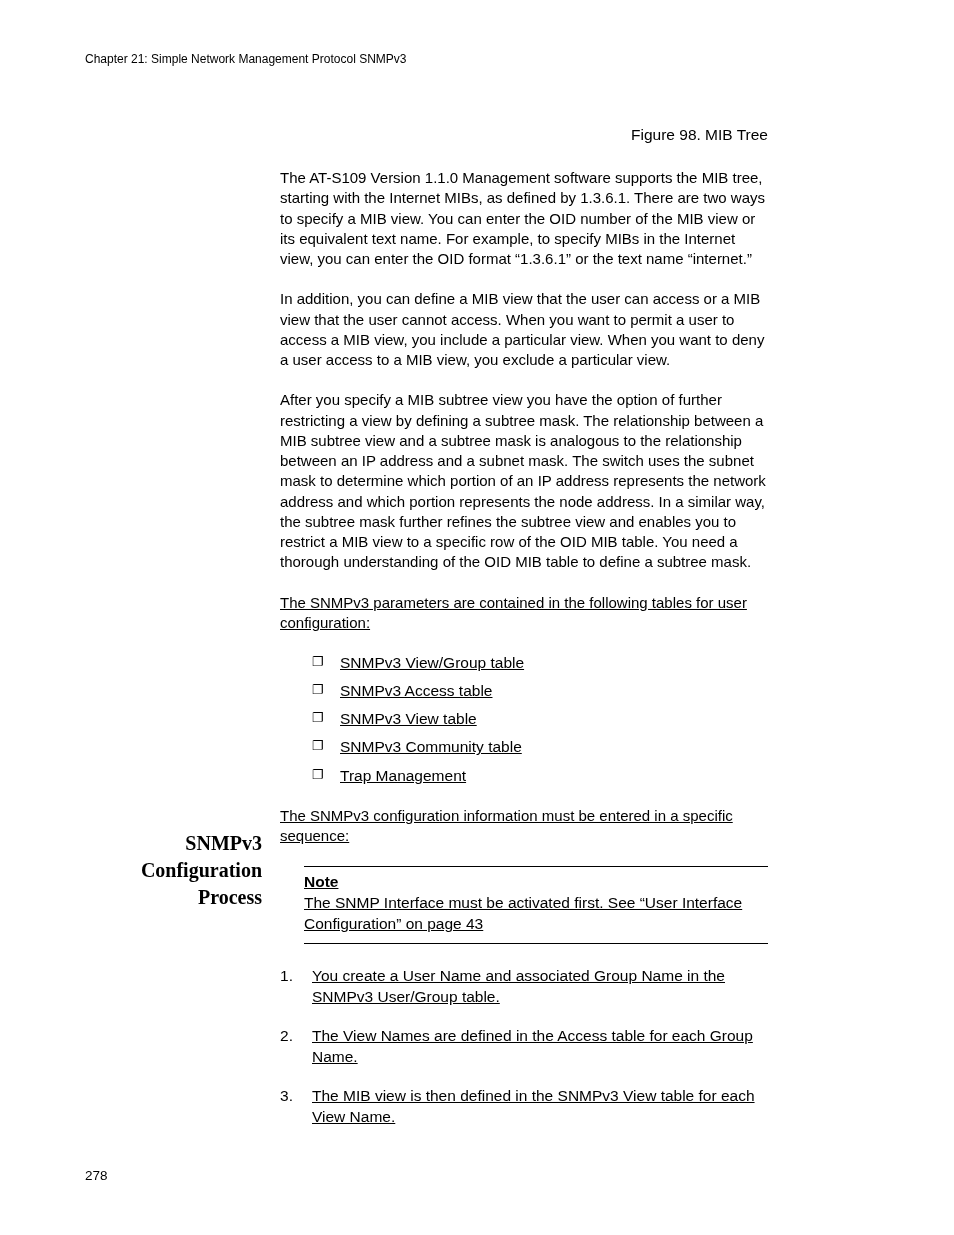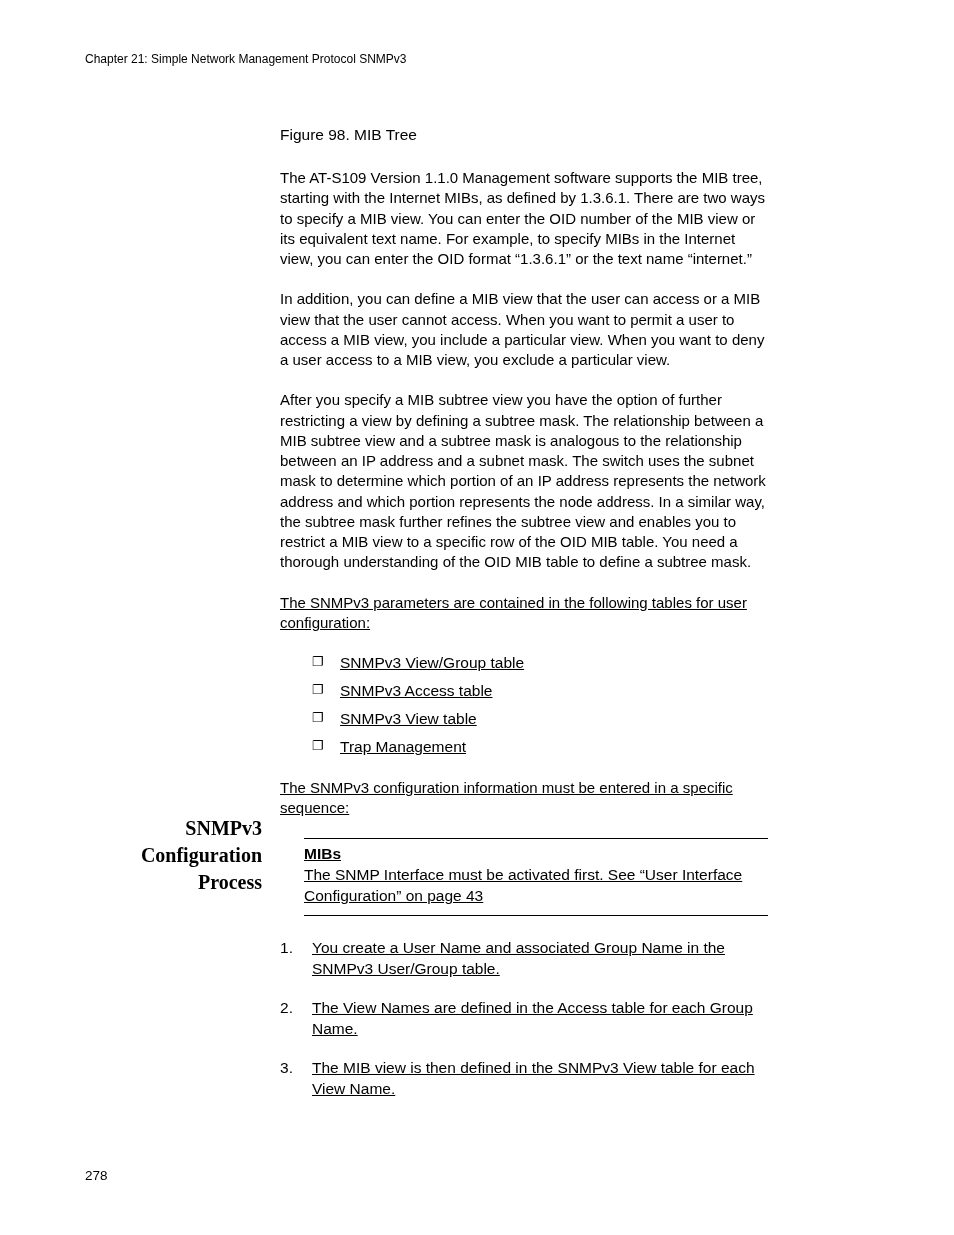--- a/index.html
+++ b/index.html
@@ -15,21 +15,21 @@
     position: relative;
     box-sizing: border-box;
     padding: 52px 80px 0 85px;
   }
   .running-header {
     font-size: 12px;
     color: #000;
     margin-bottom: 60px;
   }
   .figure-caption {
-    text-align: left;
+    text-align: right;
     font-size: 15.5px;
     margin: 17px 0 24px 0;
   }
   .content-col {
     margin-left: 195px;
   }
   .body-p {
     font-size: 15px;
     line-height: 1.35;
     margin: 0 0 20px 0;
@@ -132,27 +132,28 @@
 
   <div class="two-col-row">
     <div class="side-heading">SNMPv3 Configuration Process</div>
     <div class="right-col">
       <p class="body-p">The SNMPv3 parameters are contained in the following tables for user configuration:</p>
 
       <ul class="bullets">
         <li>SNMPv3 View/Group table</li>
         <li>SNMPv3 Access table</li>
         <li>SNMPv3 View table</li>
+        <li>SNMPv3 Community table</li>
         <li>Trap Management</li>
       </ul>
 
       <p class="body-p">The SNMPv3 configuration information must be entered in a specific sequence:</p>
 
       <div class="note-box">
-        <p class="note-label">MIBs</p>
+        <p class="note-label">Note</p>
         <p class="note-text">The SNMP Interface must be activated first. See “User Interface Configuration” on page 43</p>
       </div>
 
       <ol class="steps">
         <li>You create a User Name and associated Group Name in the SNMPv3 User/Group table.</li>
         <li>The View Names are defined in the Access table for each Group Name.</li>
         <li>The MIB view is then defined in the SNMPv3 View table for each View Name.</li>
       </ol>
     </div>
   </div>

